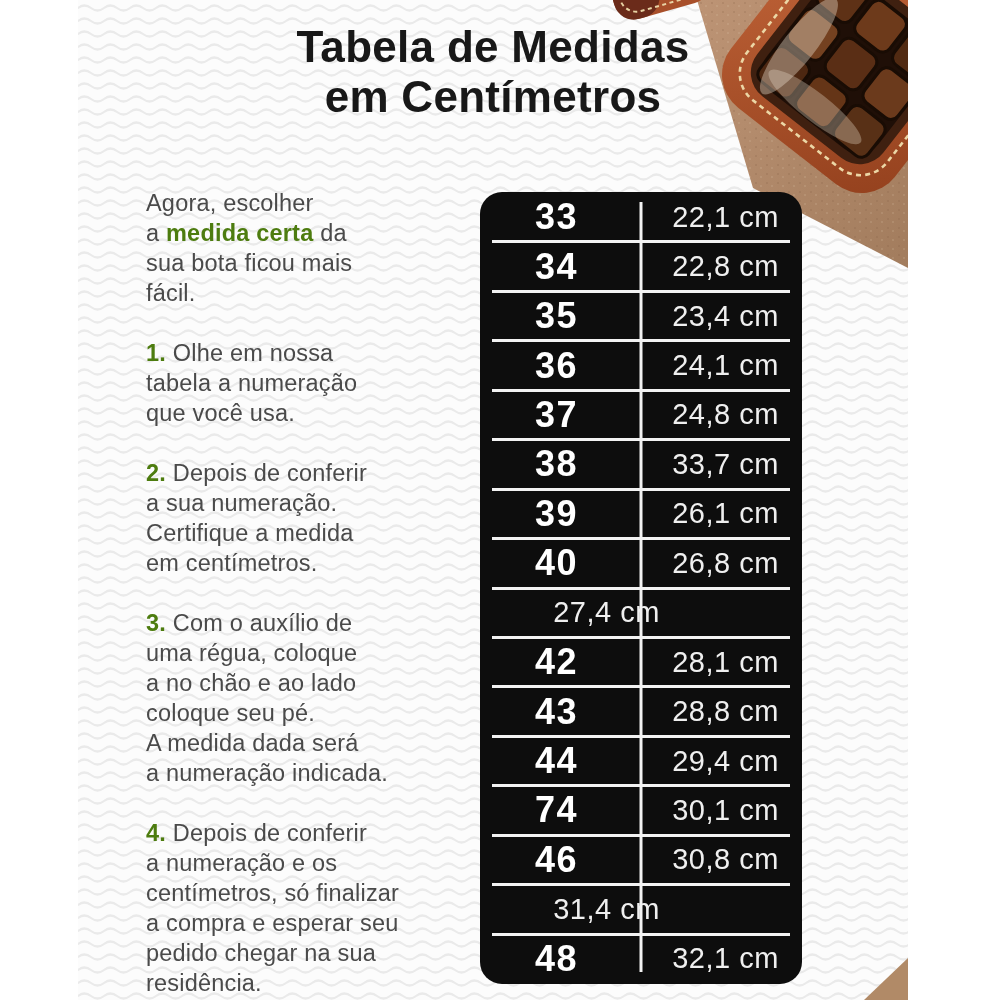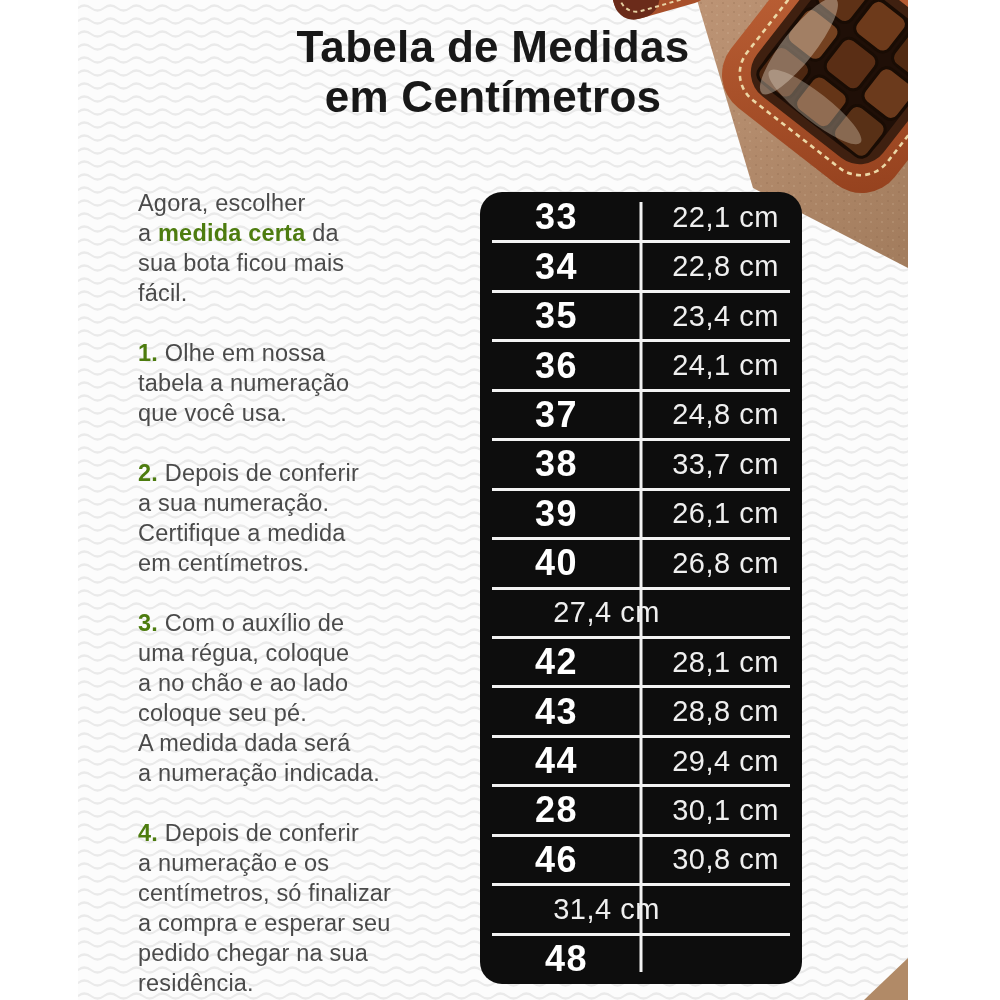--- a/index.html
+++ b/index.html
@@ -15,21 +15,21 @@
   }
   .title {
     position:absolute; left:78px; top:22px; width:830px; margin:0; z-index:2;
     text-align:center; font-size:44px; line-height:50px; font-weight:800;
     color:#181818; letter-spacing:0.3px;
   }
   .instructions {
     position:absolute; left:138px; top:188px; width:352px; z-index:2;
     font-size:23.5px; line-height:30px; color:#4a4a4a; letter-spacing:0.2px;
   }
-  .instructions p { margin:0 0 30px 0; }
+  .instructions p { margin:0 0 30px 8px; }
   .pl { white-space:pre-line; }
   .instructions strong { color:#4d7c0f; font-weight:700; }
   .size-table {
     position:absolute; left:480px; top:192px; width:322px; height:792px; z-index:3;
     background:#0d0d0d; border-radius:22px; display:flex; flex-direction:column;
     padding:2px 12px; box-sizing:border-box;
   }
   .trow { flex:1; display:flex; align-items:center; border-bottom:3px solid #f2f2f2; }
   .trow:last-child { border-bottom:none; }
   .tsize {
@@ -180,28 +180,29 @@
       </div>
     <div class="trow">
         <span class="tsize">43</span>
         <span class="tcm">28,8 cm</span>
       </div>
     <div class="trow">
         <span class="tsize">44</span>
         <span class="tcm">29,4 cm</span>
       </div>
     <div class="trow">
-        <span class="tsize">28</span>
+        <span class="tsize">74</span>
         <span class="tcm">30,1 cm</span>
       </div>
     <div class="trow">
         <span class="tsize">46</span>
         <span class="tcm">30,8 cm</span>
       </div>
     <div class="trow">
         <span class="tcm">31,4 cm</span>
       </div>
     <div class="trow">
         <span class="tsize">48</span>
+        <span class="tcm">32,1 cm</span>
       </div>
   </div>
 
 </div>
 
 </body></html>

